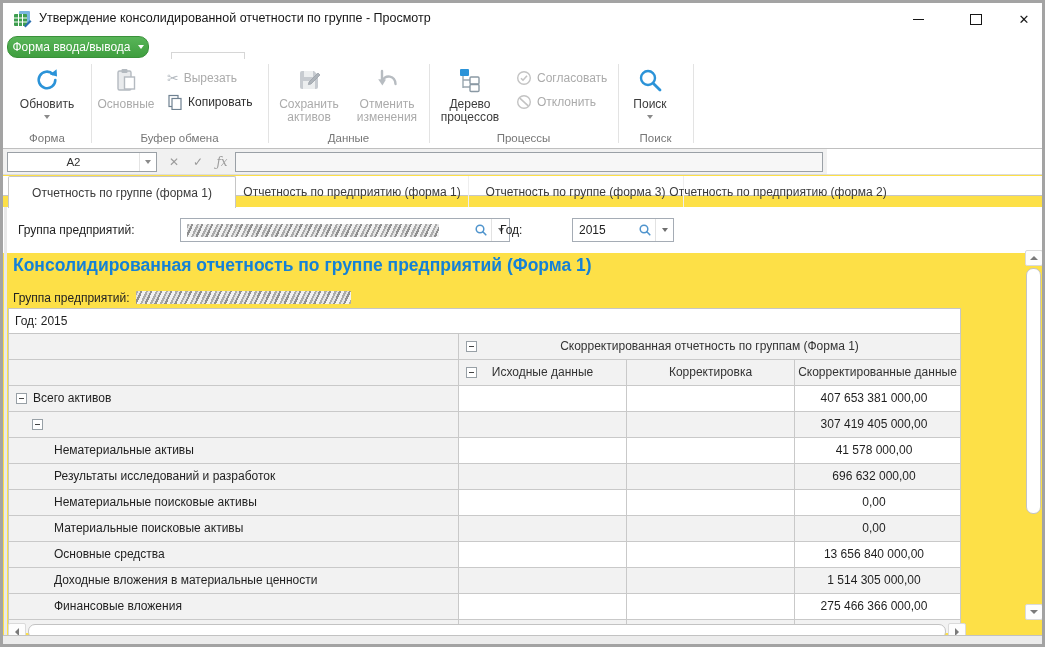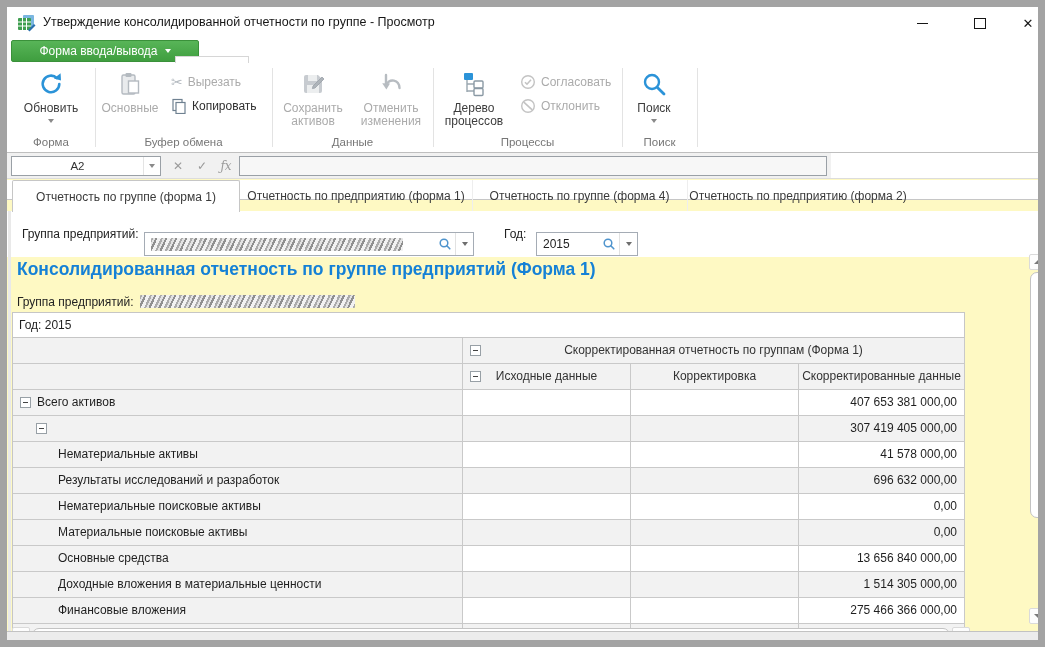--- a/index.html
+++ b/index.html
@@ -1,30 +1,30 @@
 <!DOCTYPE html>
 <html><head>
 <meta charset="utf-8">
 <style>
   html,body{margin:0;padding:0;background:#fff;}
-  .window{position:relative;width:1045px;height:647px;box-sizing:border-box;border:7px solid #a3a3a3;
-          background:#fef9c3;font-family:"Liberation Sans",sans-serif;overflow:hidden;color:#1f1f1f;}
+  .window{position:relative;width:1045px;height:647px;box-sizing:border-box;border:3px solid #a3a3a3;
+          background:#fde047;font-family:"Liberation Sans",sans-serif;overflow:hidden;color:#1f1f1f;}
   
   .titlebar{position:absolute;top:0;left:0;right:0;height:32px;background:#fff;}
   .app-icon{position:absolute;left:9px;top:6px;width:20px;height:20px;}
   .win-title{position:absolute;left:36px;top:8px;font-size:12.5px;color:#161616;white-space:nowrap;}
   .win-btn{position:absolute;top:2px;width:34px;height:28px;display:flex;align-items:center;justify-content:center;cursor:default;}
   .btn-min{left:898px}.btn-max{left:956px}.btn-close{left:1004px}
   .glyph-min{width:11px;height:1px;background:#161616;}
   .glyph-max{width:10px;height:9px;border:1px solid #161616;}
   .glyph-close{font-size:13px;color:#161616;line-height:1;}
   
   .ribbon-tabs{position:absolute;top:32px;left:0;right:0;height:24px;background:#fff;}
-  .app-btn{position:absolute;left:4px;top:1px;width:188px;height:22px;box-sizing:border-box;
-           background:linear-gradient(#58b558,#3f9e3f);border:1px solid #3a913a;border-radius:2px;
+  .app-btn{position:absolute;left:4px;top:1px;width:142px;height:22px;box-sizing:border-box;
+           background:linear-gradient(#58b558,#3f9e3f);border:1px solid #3a913a;border-radius:10px;
            color:#fff;font-size:12px;display:flex;align-items:center;justify-content:center;gap:7px;}
   .caret-down{width:0;height:0;border-left:3.5px solid transparent;border-right:3.5px solid transparent;border-top:4px solid currentColor;}
   .rtab{position:absolute;top:17px;height:24px;box-sizing:border-box;display:flex;align-items:center;justify-content:center;
         font-size:11.5px;color:#3c3c3c;letter-spacing:.3px;font-weight:bold;}
   .rtab.active{background:#fff;border:1px solid #d6d6d6;border-bottom:none;color:#2a8bd0;}
   .rtab1{left:168px;width:74px}.rtab2{left:246px;width:48px}.rtab3{left:294px;width:76px}
   
   .ribbon-body{position:absolute;top:56px;left:0;right:0;height:89px;background:#fff;border-bottom:1px solid #bfbfbf;}
   .rsep{position:absolute;top:5px;bottom:5px;width:0;border-left:1px solid #e3e3e3;}
   .rgroup-label{position:absolute;bottom:4px;font-size:11.5px;color:#767676;text-align:center;}
@@ -45,25 +45,25 @@
   .fb-ico{position:absolute;top:3px;width:22px;height:20px;display:flex;align-items:center;justify-content:center;color:#9b9b9b;font-size:12px;}
   .fb-x{left:160px}.fb-check{left:184px}.fb-fx{left:208px;font-family:"DejaVu Serif",serif;font-style:italic;}
   .fb-input{position:absolute;left:232px;top:3px;width:588px;height:20px;box-sizing:border-box;background:#f7f7f7;border:1px solid #9aa0a6;}
   
   .sheet-tabs{position:absolute;top:173px;left:0;right:0;height:20px;background:#fff;}
   .sheet-tabs .baseline{position:absolute;left:0;right:0;bottom:0;height:0;border-bottom:1px solid #c6c6c6;}
   .stab{position:absolute;top:0;height:31px;display:flex;align-items:center;justify-content:center;font-size:12px;color:#3a3a3a;cursor:default;}
   .stab.active{left:5px;width:228px;background:#fff;border:1px solid #c6c6c6;border-bottom:none;border-radius:2px 2px 0 0;z-index:2;box-sizing:border-box;height:32px;}
   .stab2{left:233px;width:232px;border-right:1px solid #eee;}
   .stab3{left:465px;width:215px;border-right:1px solid #eee;}
-  .stab4{left:676px;width:230px;}
+  .stab4{left:660px;width:230px;}
   
   .filter-row{position:absolute;top:204px;left:0;right:0;height:46px;background:#fff;}
   .flabel{position:absolute;top:16px;font-size:12px;color:#222;}
-  .combo{position:absolute;top:21px;height:24px;box-sizing:border-box;background:#fff;border:1px solid #a5acb5;display:flex;align-items:center;}
+  .combo{position:absolute;top:11px;height:24px;box-sizing:border-box;background:#fff;border:1px solid #a5acb5;display:flex;align-items:center;margin-left:40px;}
   .combo .cval{flex:1;padding-left:6px;font-size:12px;color:#222;display:flex;align-items:center;}
   .combo .cmag{width:20px;display:flex;align-items:center;justify-content:center;}
   .combo .ccaret{width:17px;height:100%;display:flex;align-items:center;justify-content:center;border-left:1px solid #e2e2e2;color:#6e6e6e;}
   .redact{display:inline-block;height:13px;background:repeating-linear-gradient(115deg,#ababab 0 2px,#e3e3e3 2px 4px,#8f8f8f 4px 6px,#f2f2f2 6px 9px);border-radius:1px;}
   .left-edge{position:absolute;left:1px;top:204px;bottom:9px;width:3px;background:#e9e9e9;}
   
   .rep-title{position:absolute;left:10px;top:252px;font-size:17.5px;font-weight:bold;color:#1581d6;white-space:nowrap;}
   .rep-groupline{position:absolute;left:10px;top:288px;font-size:12px;color:#222;}
   .rep-groupline .redact{vertical-align:-2px;margin-left:6px;width:215px;}
   .year-cell{position:absolute;left:5px;top:305px;width:953px;height:26px;box-sizing:border-box;border:1px solid #c6c6c6;background:#fff;
@@ -74,21 +74,21 @@
   .cell{box-sizing:border-box;border-right:1px solid #c9c9c9;border-bottom:1px solid #c9c9c9;font-size:12px;line-height:25px;overflow:hidden;white-space:nowrap;}
   .w-head{width:450px}.w-c1{width:168px}.w-c2{width:168px}.w-c3{width:166px}.w-span{width:502px}
   .hd{background:#f2f2f2;color:#333;}
   .center{text-align:center;}
   .hcellwrap{position:relative;display:flex;align-items:center;}
   .minusbox{display:inline-flex;align-items:center;justify-content:center;width:11px;height:11px;box-sizing:border-box;
             border:1px solid #98a0a6;background:#fff;flex:none;}
   .minusbox .dash{width:5px;height:1px;background:#444;}
   .abs-minus{position:absolute;left:7px;top:7px;}
   .rowhead{background:#f2f2f2;display:flex;align-items:center;color:#1f1f1f;}
-  .dcell{background:#fff;text-align:right;padding-right:7px;color:#1f1f1f;}
+  .dcell{background:#fff;text-align:center;padding-right:7px;color:#1f1f1f;}
   .trow.alt .dcell{background:#f2f2f2;}
   .rowlabel{margin-left:6px;}
   .lv0 .minusbox{margin-left:7px;}
   .lv1 .minusbox{margin-left:23px;}
   .lv2 .rowlabel{margin-left:45px;}
   
   .vscroll{position:absolute;left:1022px;top:247px;width:18px;height:370px;}
   .hscroll{position:absolute;left:5px;top:620px;width:958px;height:17px;}
   .sbtn{position:absolute;box-sizing:border-box;background:#fdfdfd;border:1px solid #dadada;border-radius:2px;display:flex;align-items:center;justify-content:center;}
   .vscroll .sbtn{left:0;width:18px;height:16px;}
@@ -259,21 +259,21 @@
     <div class="fb-ico fb-fx">
         <span>ƒx</span>
       </div>
     <div class="fb-input"></div>
   </div>
 
   <div class="sheet-tabs">
     <div class="baseline"></div>
     <div class="stab active">Отчетность по группе (форма 1)</div>
     <div class="stab stab2">Отчетность по предприятию (форма 1)</div>
-    <div class="stab stab3">Отчетность по группе (форма 4)</div>
+    <div class="stab stab3">Отчетность по группе (форма 3)</div>
     <div class="stab stab4">Отчетность по предприятию (форма 2)</div>
   </div>
 
   <div class="filter-row">
     <span class="flabel" style="left:15px">Группа предприятий:</span>
     <div class="combo" style="left:137px;width:330px">
       <span class="cval">
           <span class="redact" style="width:252px"></span>
         </span>
       <span class="cmag">

